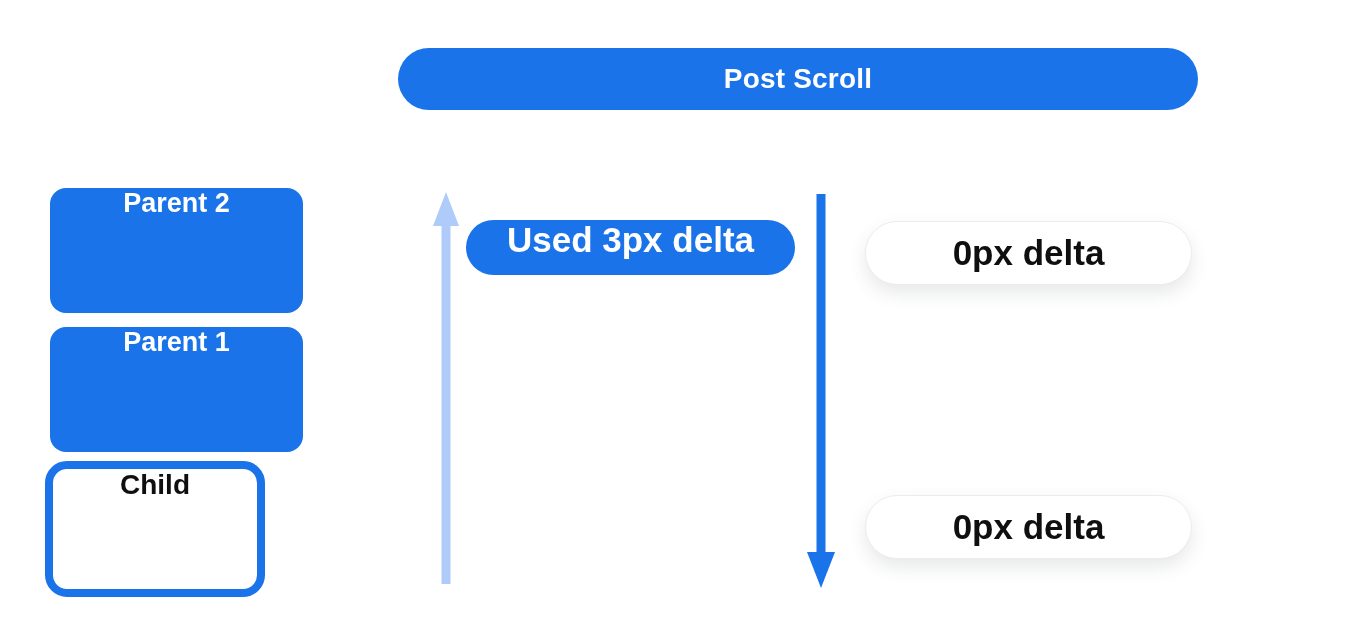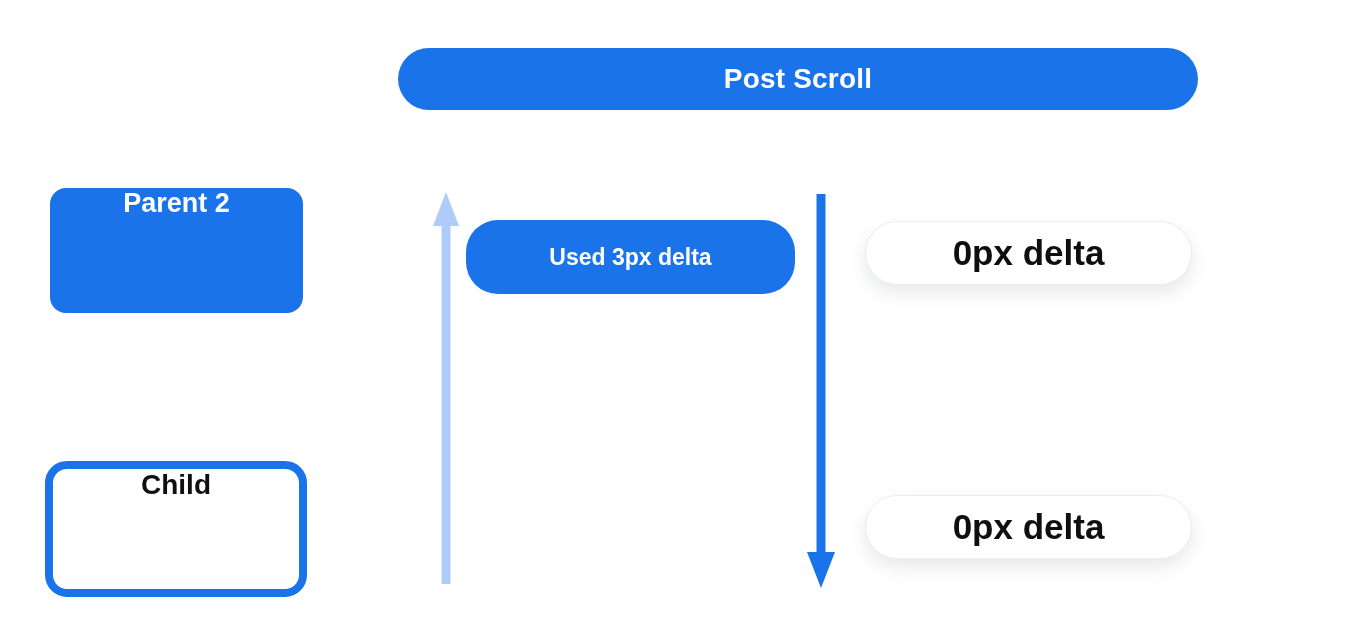--- a/index.html
+++ b/index.html
@@ -39,38 +39,38 @@
     border-radius: 16px;
     display: flex; align-items: flex-start; justify-content: center;
     color: #ffffff;
     font-size: 27px;
     font-weight: bold;
   }
   .box.parent2 { top: 188px; }
   .box.parent1 { top: 327px; }
   .box.child {
     left: 25px; top: 461px;
-    width: 262px; height: 136px;
+    width: 220px; height: 136px;
     background: #ffffff;
     border: 8px solid #1a73e8;
     border-radius: 22px;
     box-sizing: border-box;
     color: #0f0f0f;
     font-size: 28px;
   }
 
   
   .pill-blue {
     left: 446px;
-    width: 329px; height: 74px;
+    width: 329px; height: 55px;
     background: #1a73e8;
     border-radius: 32px;
-    display: flex; align-items: center; justify-content: center;
+    display: flex; justify-content: center;
     color: #ffffff;
-    font-size: 23px;
+    font-size: 35px;
     font-weight: bold;
   }
   .pill-blue.p1 { top: 220px; }
   .pill-blue.p2 { top: 362px; }
 
   
   .pill-white {
     left: 845px;
     width: 327px; height: 64px;
     background: #ffffff;
@@ -95,20 +95,23 @@
 
 <div class="canvas">
 
   <div class="abs banner">
     <span>Post Scroll</span>
   </div>
 
   <div class="abs box parent2">
     <span>Parent 2</span>
   </div>
+  <div class="abs box parent1">
+    <span>Parent 1</span>
+  </div>
   <div class="abs box child">
     <span>Child</span>
   </div>
 
   <svg class="abs arrow-up" viewBox="0 0 32 394" xmlns="http://www.w3.org/2000/svg">
     <polygon points="16,0 29,34 3,34" fill="#aecbfa"></polygon>
     <rect x="11.5" y="32" width="9" height="360" fill="#aecbfa"></rect>
   </svg>
 
   <svg class="abs arrow-down" viewBox="0 0 32 394" xmlns="http://www.w3.org/2000/svg">

